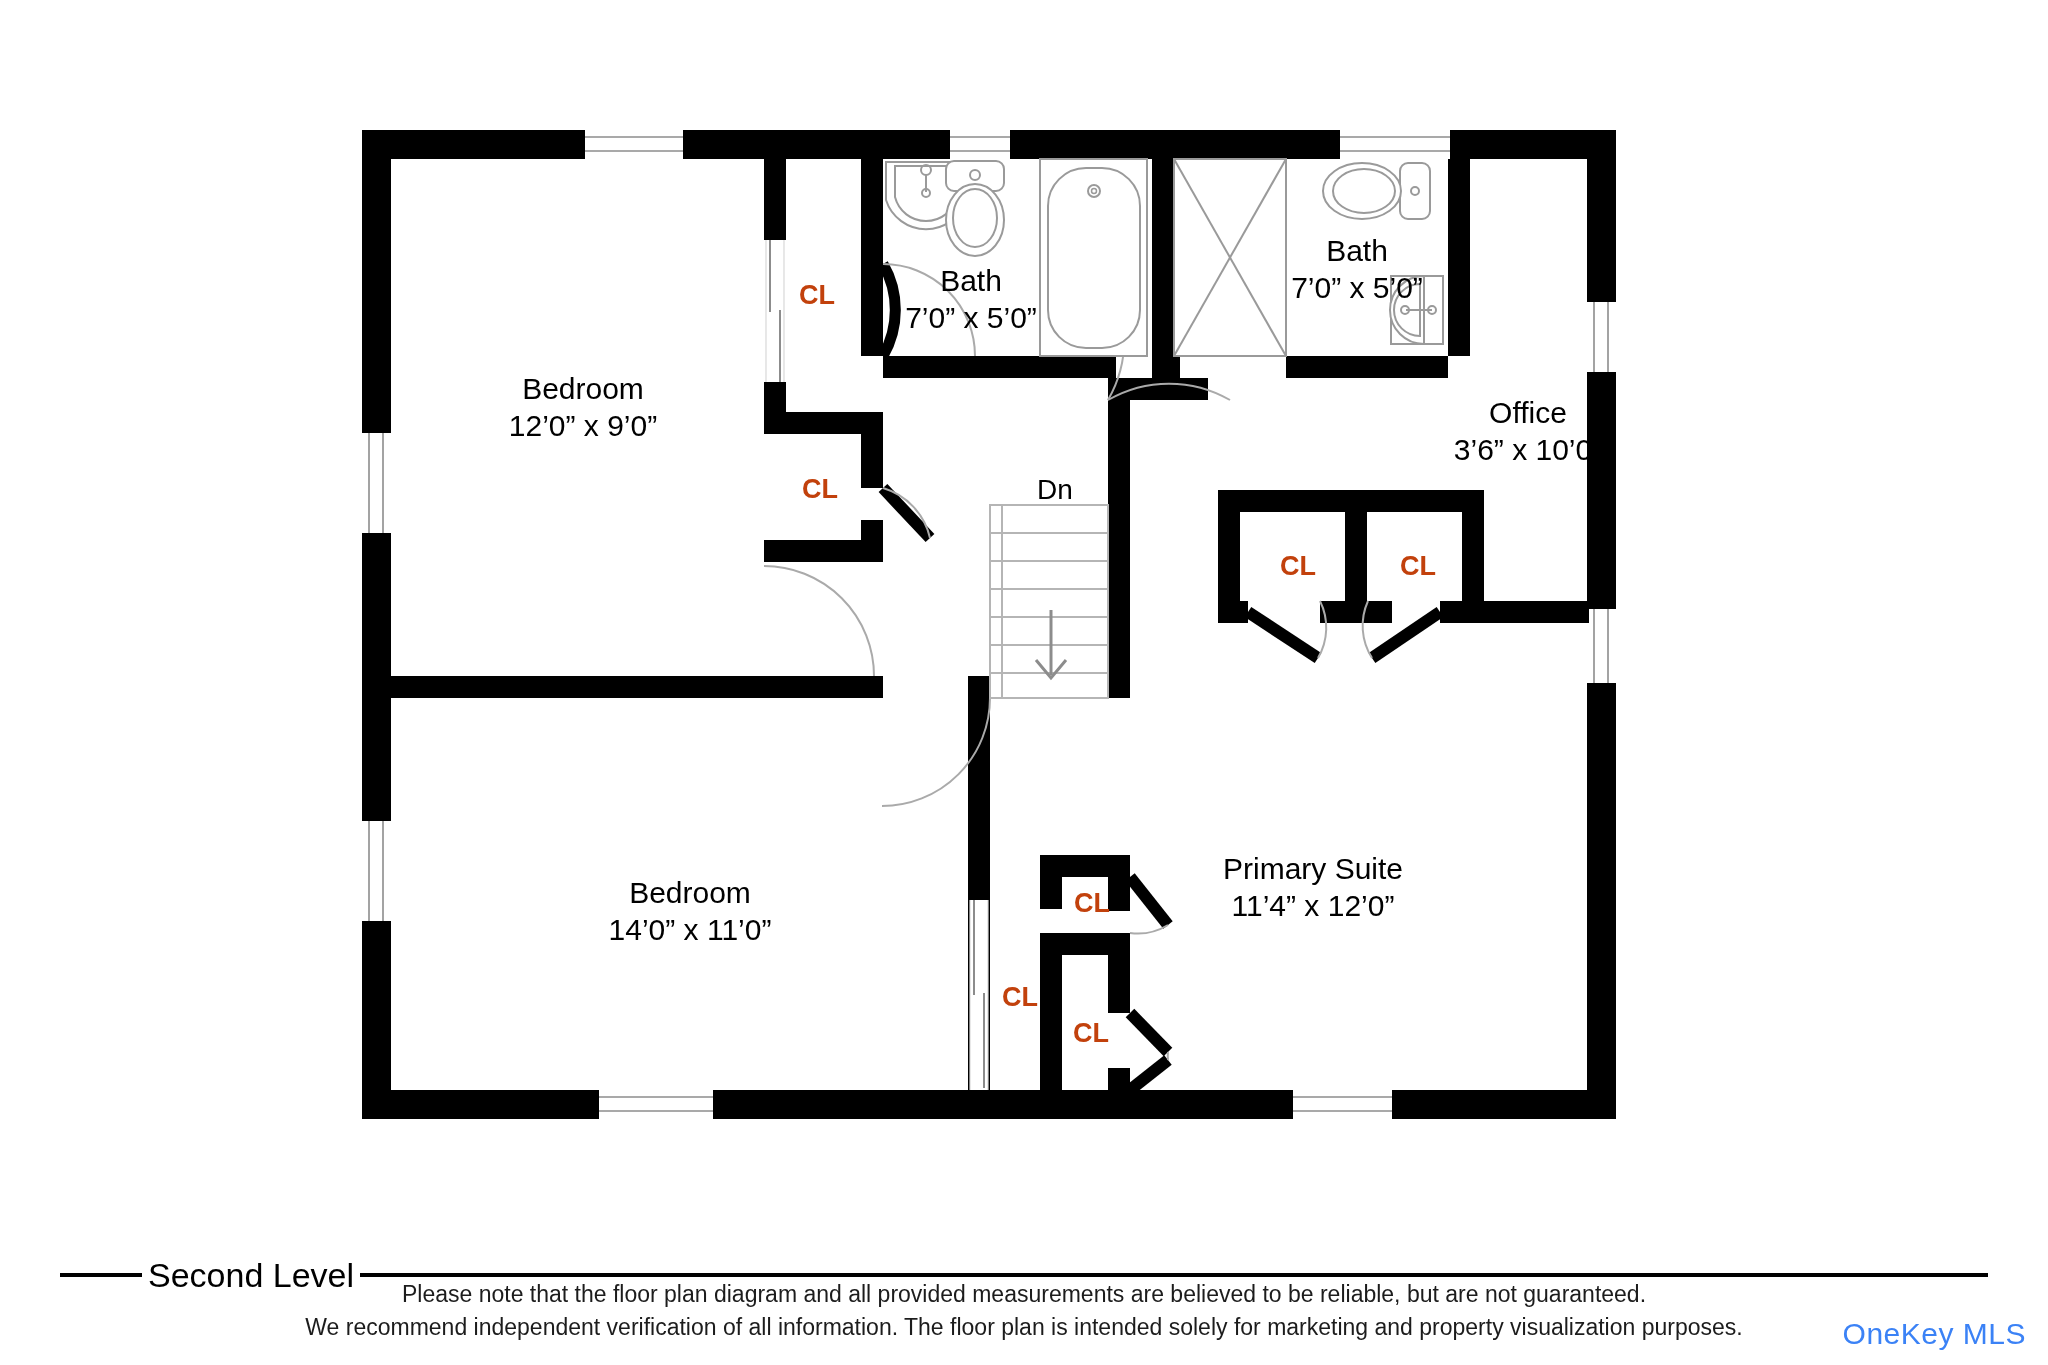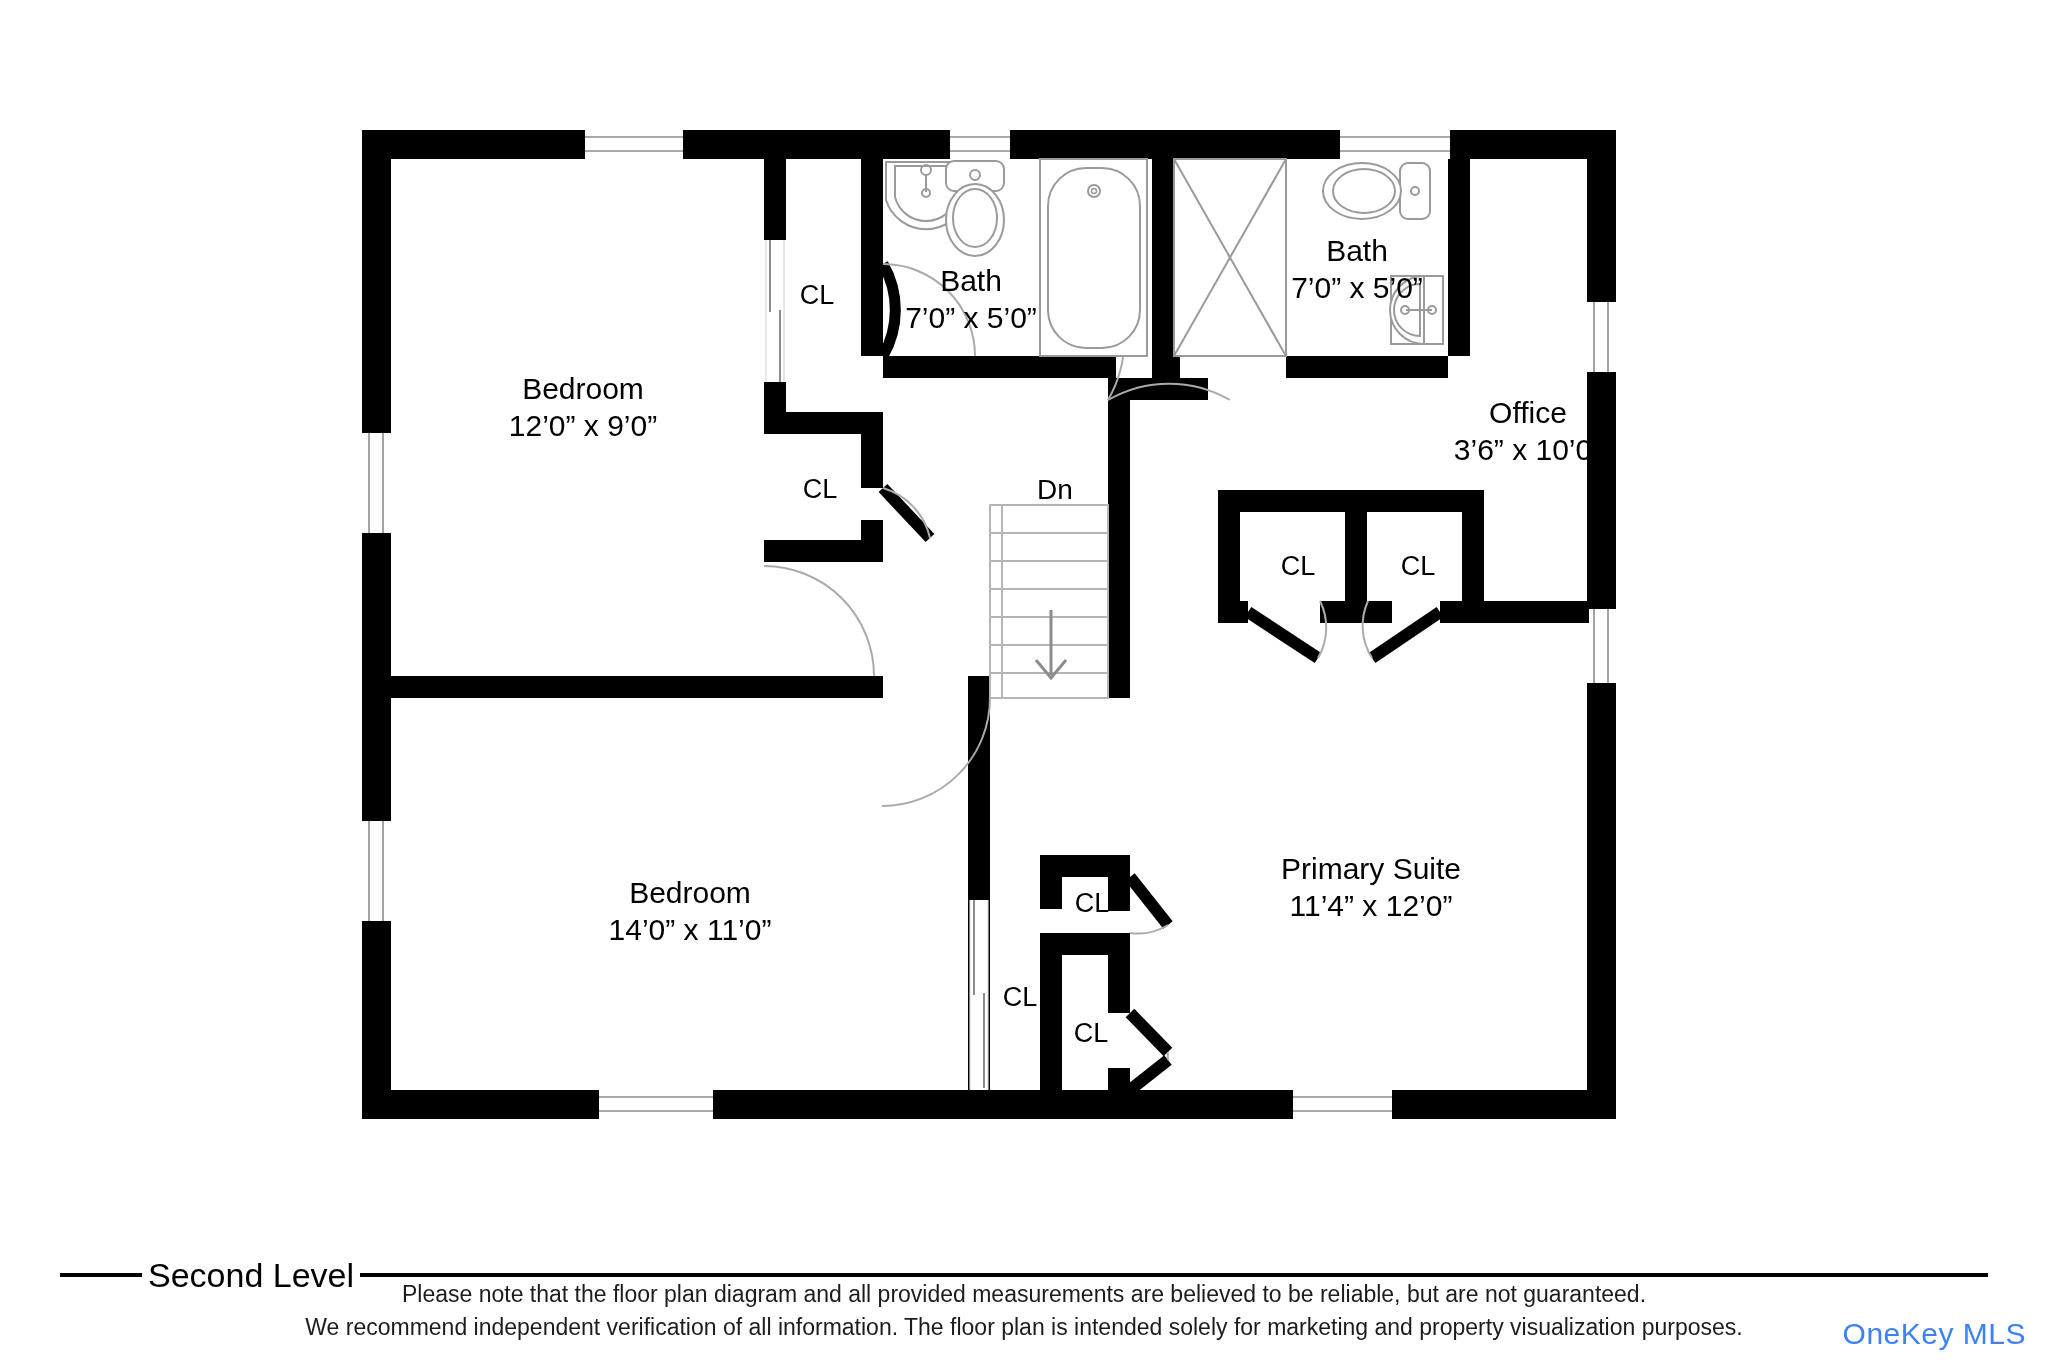--- a/index.html
+++ b/index.html
@@ -44,24 +44,25 @@
     display: block;
     font-size: 30px;
   }
   .room-label .rl-dims {
     display: block;
     font-size: 30px;
   }
   .cl-label {
     position: absolute;
     font-size: 27px;
-    color: #000000;
+    color: #c2410c;
     text-align: center;
     transform: translate(-50%, -50%);
     white-space: nowrap;
+    font-weight: bold;
   }
   .dn-label {
     position: absolute;
     font-size: 28px;
     color: #000000;
     transform: translate(-50%, -50%);
     white-space: nowrap;
   }
 
   #level-bar {
@@ -372,21 +373,21 @@
     <span class="rl-dims">7’0” x 5’0”</span>
   </div>
   <div class="room-label" style="left:1357px; top:270px;">
     <span class="rl-name">Bath</span>
     <span class="rl-dims">7’0” x 5’0”</span>
   </div>
   <div class="room-label" style="left:1528px; top:432px;">
     <span class="rl-name">Office</span>
     <span class="rl-dims">3’6” x 10’0”</span>
   </div>
-  <div class="room-label" style="left:1371px; top:888px;">
+  <div class="room-label" style="left:1313px; top:888px;">
     <span class="rl-name">Primary Suite</span>
     <span class="rl-dims">11’4” x 12’0”</span>
   </div>
   <div class="room-label" style="left:690px; top:912px;">
     <span class="rl-name">Bedroom</span>
     <span class="rl-dims">14’0” x 11’0”</span>
   </div>
 
   <div class="cl-label" style="left:817px; top:295px;">CL</div>
   <div class="cl-label" style="left:820px; top:489px;">CL</div>

